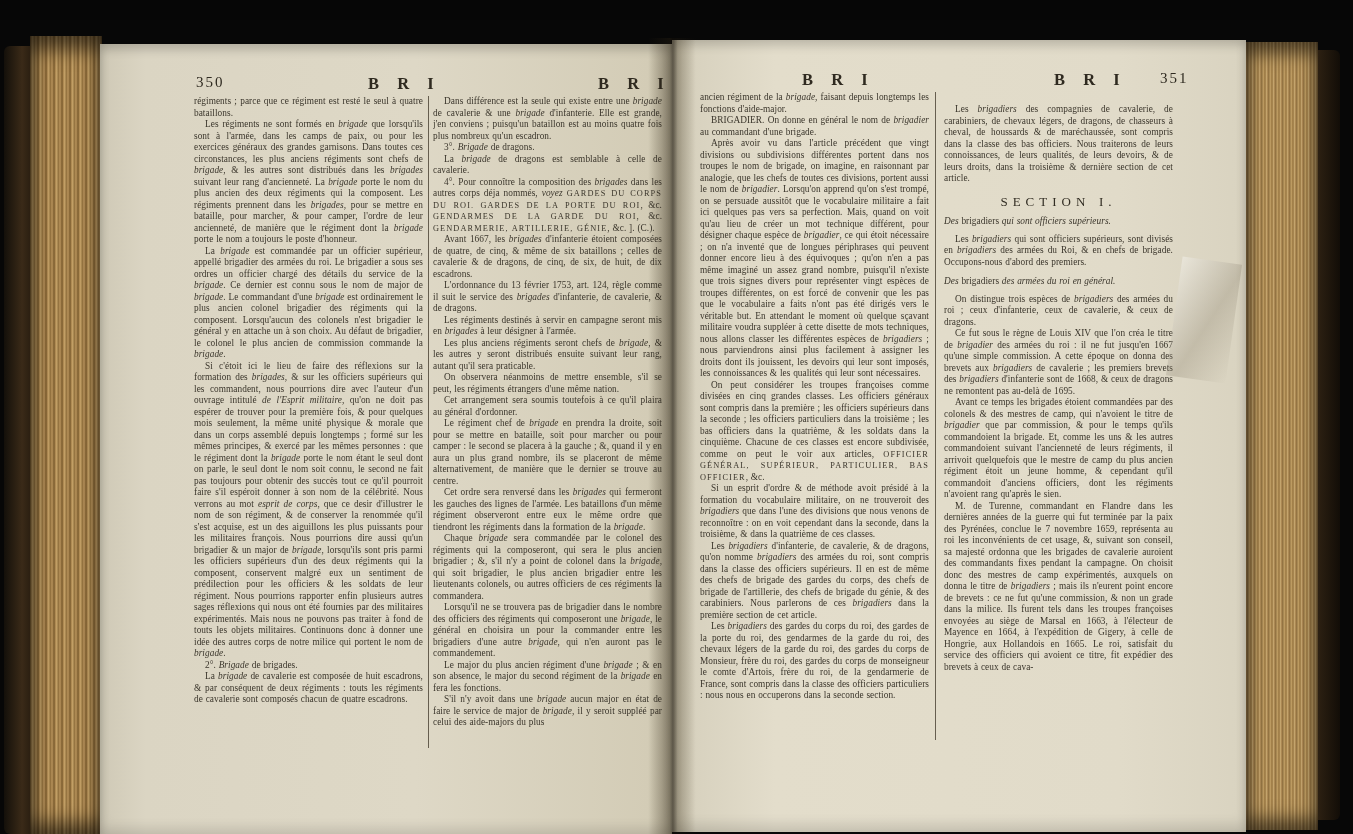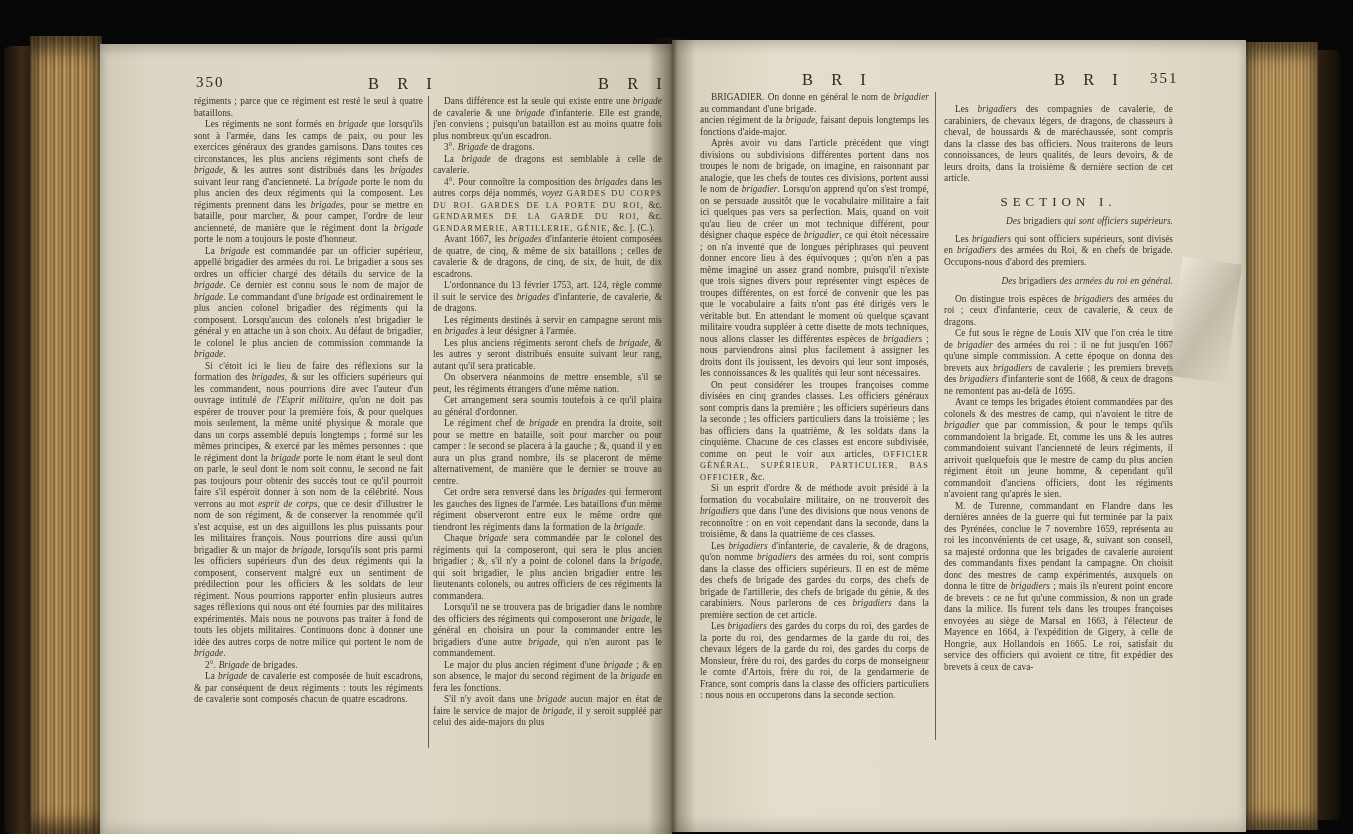--- a/index.html
+++ b/index.html
@@ -20,31 +20,31 @@
   .page-left{left:100px;top:24px;width:572px;height:792px;
              background:linear-gradient(90deg,#cfc9b6 0%,#dbd5c3 8%,#ded8c6 55%,#d3ccb6 96%,#c4bca4 100%);
              box-shadow:inset 0 6px 10px rgba(0,0,0,.18), inset 0 -8px 12px rgba(0,0,0,.12);}
   .page-right{left:672px;top:20px;width:574px;height:792px;
              background:linear-gradient(90deg,#bdb59d 0%,#d8d2bf 4%,#e3ddcb 18%,#e1dbc9 78%,#d9d3c0 100%);
              box-shadow:inset 0 6px 10px rgba(0,0,0,.16), inset 0 -8px 12px rgba(0,0,0,.12);}
   .gutter{position:absolute;left:648px;top:18px;width:48px;height:798px;pointer-events:none;
           background:linear-gradient(90deg,rgba(40,32,18,0) 0%,rgba(40,32,18,.38) 45%,rgba(20,15,8,.5) 52%,rgba(40,32,18,.22) 62%,rgba(40,32,18,0) 100%);}
   
   .head{position:absolute;top:30px;left:0;width:100%;height:26px;font-size:16.5px;color:#2f2a20;}
-  .head .bri{position:absolute;letter-spacing:7px;font-weight:normal;}
+  .head .bri{position:absolute;letter-spacing:7px;font-weight:bold;}
   .head .folio{position:absolute;font-size:15px;letter-spacing:2px;}
   
   .col{position:absolute;width:229px;height:660px;text-align:justify;
        font-size:9.3px;line-height:11.5px;letter-spacing:.05px;word-spacing:.4px;overflow:hidden;font-family:Liberation Serif, serif;}
   .rule{position:absolute;width:1px;background:rgba(60,52,38,.75);}
   .par{margin:0;}
   .ind{text-indent:11px;}
   .noind{text-indent:0;}
   .section{text-align:center;text-indent:0;letter-spacing:5px;font-size:13px;margin:11px 0 9px;color:#322d23;}
-  .hdg{text-align:right;text-indent:0;margin:8px 0 6px;}
+  .hdg{text-align:left;text-indent:0;margin:8px 0 6px;}
   .it{font-style:italic;}
   .sc{font-size:8.3px;letter-spacing:1.1px;}
   .page-flaw{position:absolute;left:1174px;top:240px;width:64px;height:120px;pointer-events:none;
      background:linear-gradient(115deg,rgba(255,255,255,.35),rgba(120,110,90,.25) 55%,rgba(255,255,255,0));transform:rotate(8deg);}
 </style>
 </head>
 <body>
 
 <div class="scene">
 
@@ -83,25 +83,25 @@
         <p class="par ind"><span>Lorsqu'il ne se trouvera pas de brigadier dans le nombre des officiers des régiments qui composeront une </span><span class="it">brigade</span><span>, le général en choisira un pour la commander entre les brigadiers d'une autre </span><span class="it">brigade</span><span>, qui n'en auront pas le commandement.</span></p>
         <p class="par ind"><span>Le major du plus ancien régiment d'une </span><span class="it">brigade</span><span> ; &amp; en son absence, le major du second régiment de la </span><span class="it">brigade</span><span> en fera les fonctions.</span></p>
         <p class="par ind"><span>S'il n'y avoit dans une </span><span class="it">brigade</span><span> aucun major en état de faire le service de major de </span><span class="it">brigade</span><span>, il y seroit suppléé par celui des aide-majors du plus</span></p>
       </div>
   </div>
 
   <div class="page page-right">
     <div class="head">
       <span class="bri" style="left:130px">B R I</span>
       <span class="bri" style="left:382px">B R I</span>
-      <span class="folio" style="left:478px">351</span>
+      <span class="folio" style="left:488px">351</span>
     </div>
     <div class="col" style="left:28px;top:52px">
+        <p class="par noind"><span>ancien régiment de la </span><span class="it">brigade</span><span>, faisant depuis longtemps les fonctions d'aide-major.</span></p>
         <p class="par ind"><span>BRIGADIER. On donne en général le nom de </span><span class="it">brigadier</span><span> au commandant d'une brigade.</span></p>
-        <p class="par noind"><span>ancien régiment de la </span><span class="it">brigade</span><span>, faisant depuis longtemps les fonctions d'aide-major.</span></p>
         <p class="par ind"><span>Après avoir vu dans l'article précédent que vingt divisions ou subdivisions différentes portent dans nos troupes le nom de brigade, on imagine, en raisonnant par analogie, que les chefs de toutes ces divisions, portent aussi le nom de </span><span class="it">brigadier</span><span>. Lorsqu'on apprend qu'on s'est trompé, on se persuade aussitôt que le vocabulaire militaire a fait ici quelques pas vers sa perfection. Mais, quand on voit qu'au lieu de créer un mot technique différent, pour désigner chaque espèce de </span><span class="it">brigadier</span><span>, ce qui étoit nécessaire ; on n'a inventé que de longues périphrases qui peuvent donner encore lieu à des équivoques ; qu'on n'en a pas même imaginé un assez grand nombre, puisqu'il n'existe que trois signes divers pour représenter vingt espèces de troupes différentes, on est forcé de convenir que les pas que le vocabulaire a faits n'ont pas été dirigés vers le véritable but. En attendant le moment où quelque sçavant militaire voudra suppléer à cette disette de mots techniques, nous allons classer les différentes espèces de </span><span class="it">brigadiers</span><span> ; nous parviendrons ainsi plus facilement à assigner les droits dont ils jouissent, les devoirs qui leur sont imposés, les connoissances &amp; les qualités qui leur sont nécessaires.</span></p>
         <p class="par ind"><span>On peut considérer les troupes françoises comme divisées en cinq grandes classes. Les officiers généraux sont compris dans la première ; les officiers supérieurs dans la seconde ; les officiers particuliers dans la troisième ; les bas officiers dans la quatrième, &amp; les soldats dans la cinquième. Chacune de ces classes est encore subdivisée, comme on peut le voir aux articles, </span><span class="sc">OFFICIER GÉNÉRAL, SUPÉRIEUR, PARTICULIER, BAS OFFICIER</span><span>, &amp;c.</span></p>
         <p class="par ind"><span>Si un esprit d'ordre &amp; de méthode avoit présidé à la formation du vocabulaire militaire, on ne trouveroit des </span><span class="it">brigadiers</span><span> que dans l'une des divisions que nous venons de reconnoître : on en voit cependant dans la seconde, dans la troisième, &amp; dans la quatrième de ces classes.</span></p>
         <p class="par ind"><span>Les </span><span class="it">brigadiers</span><span> d'infanterie, de cavalerie, &amp; de dragons, qu'on nomme </span><span class="it">brigadiers</span><span> des armées du roi, sont compris dans la classe des officiers supérieurs. Il en est de même des chefs de brigade des gardes du corps, des chefs de brigade de l'artillerie, des chefs de brigade du génie, &amp; des carabiniers. Nous parlerons de ces </span><span class="it">brigadiers</span><span> dans la première section de cet article.</span></p>
         <p class="par ind"><span>Les </span><span class="it">brigadiers</span><span> des gardes du corps du roi, des gardes de la porte du roi, des gendarmes de la garde du roi, des chevaux légers de la garde du roi, des gardes du corps de Monsieur, frère du roi, des gardes du corps de monseigneur le comte d'Artois, frère du roi, de la gendarmerie de France, sont compris dans la classe des officiers particuliers : nous nous en occuperons dans la seconde section.</span></p>
       </div>
     <div class="rule" style="left:263px;top:52px;height:648px"></div>
     <div class="col" style="left:272px;top:64px">
         <p class="par ind"><span>Les </span><span class="it">brigadiers</span><span> des compagnies de cavalerie, de carabiniers, de chevaux légers, de dragons, de chasseurs à cheval, de houssards &amp; de maréchaussée, sont compris dans la classe des bas officiers. Nous traiterons de leurs connoissances, de leurs qualités, de leurs devoirs, &amp; de leurs droits, dans la troisième &amp; dernière section de cet article.</span></p>
         <p class="par section"><span>SECTION I.</span></p>

